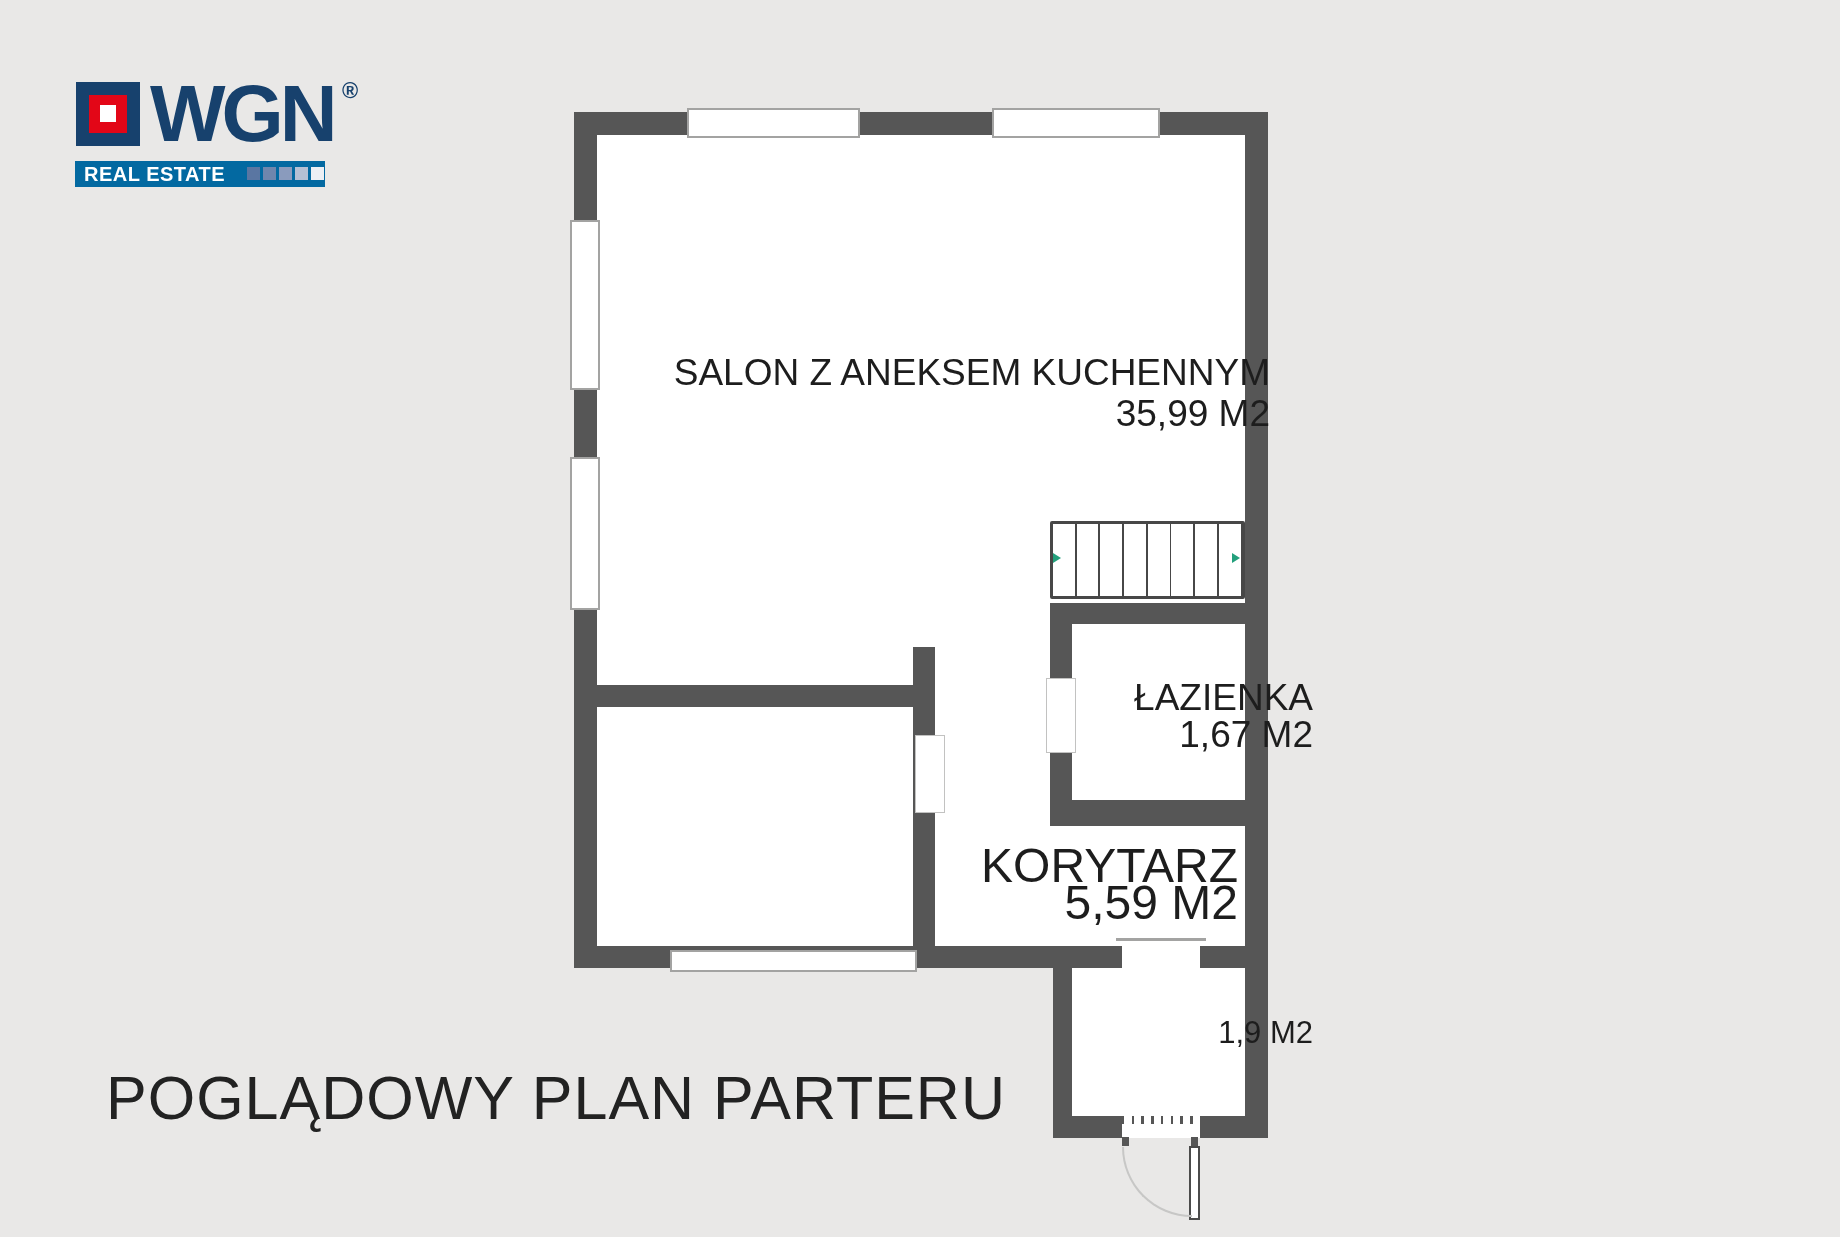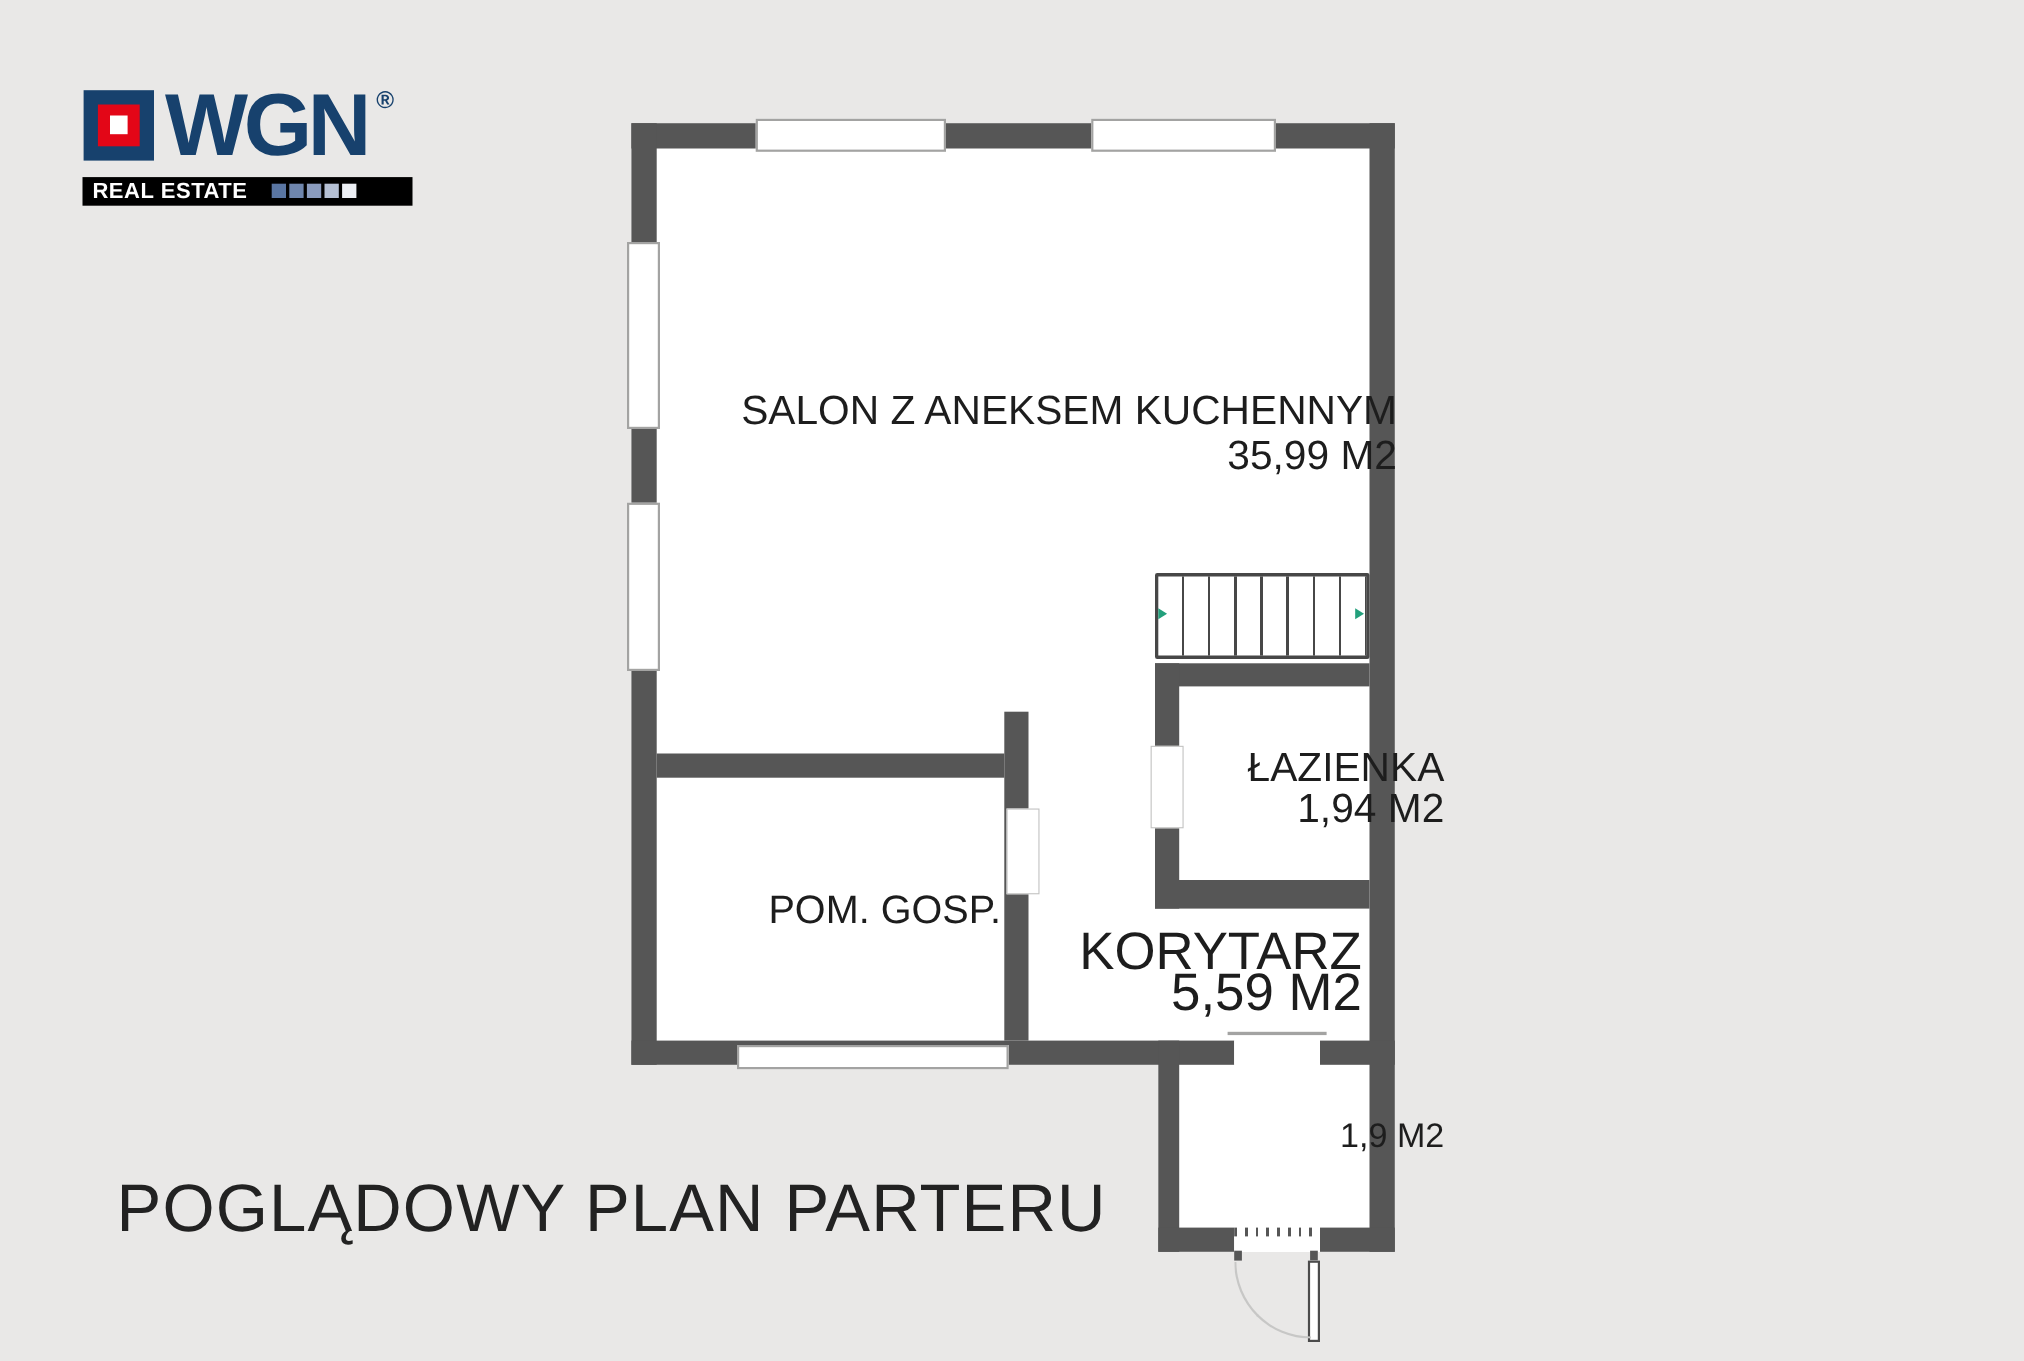--- a/index.html
+++ b/index.html
@@ -5,21 +5,21 @@
   html,body{margin:0;padding:0;}
   body{background:#e9e8e7;font-family:"Liberation Sans", sans-serif;}
   #canvas{position:relative;width:1840px;height:1237px;background:#e9e8e7;overflow:hidden;}
 
   
   .logo-navy-square{position:absolute;left:76px;top:82px;width:64px;height:64px;background:#17416d;}
   .logo-red-square{position:absolute;left:13px;top:13px;width:38px;height:38px;background:#e30617;}
   .logo-white-square{position:absolute;left:11px;top:10px;width:16px;height:17px;background:#ffffff;}
   .logo-text{position:absolute;left:150px;top:76px;font-size:80px;font-weight:bold;color:#17416d;letter-spacing:-4px;line-height:76px;}
   .logo-reg{position:absolute;left:342px;top:78px;font-size:22px;font-weight:bold;color:#17416d;}
-  .logo-banner{position:absolute;left:75px;top:161px;width:300px;height:26px;background:#000000;}
+  .logo-banner{position:absolute;left:75px;top:161px;width:250px;height:26px;background:#0369a1;}
   .logo-banner-text{position:absolute;left:9px;top:0;font-size:20px;font-weight:bold;color:#ffffff;line-height:27px;letter-spacing:0.5px;}
   .grad-sq{position:absolute;top:167px;width:13px;height:13px;}
   .gs1{left:247px;background:#5a76a2;} .gs2{left:263px;background:#6f86ad;}
   .gs3{left:279px;background:#8a9bbd;} .gs4{left:295px;background:#b5c0d4;}
   .gs5{left:311px;background:#eceff4;}
 
   
   .floor{position:absolute;background:#ffffff;}
   .floor-main{left:574px;top:112px;width:694px;height:856px;}
   .floor-wiatrolap{left:1053px;top:946px;width:215px;height:192px;}
@@ -138,25 +138,24 @@
 
     <div class="stairs"></div>
     <div class="stair-arrow arrow-l"></div>
     <div class="stair-arrow arrow-r"></div>
 
     <div class="lbl lbl-salon">
       <div>SALON Z ANEKSEM KUCHENNYM</div>
       <div>35,99 M2</div>
     </div>
     <div class="lbl lbl-pom">
-      <div>POM. GOSP.</div>
     </div>
     <div class="lbl lbl-laz">
       <div>ŁAZIENKA</div>
-      <div>1,94 M2</div>
+      <div>1,67 M2</div>
     </div>
     <div class="lbl lbl-kor">
       <div>KORYTARZ</div>
       <div>5,59 M2</div>
     </div>
     <div class="lbl lbl-wtr">
       <div>1,9 M2</div>
     </div>
   </div>
 

